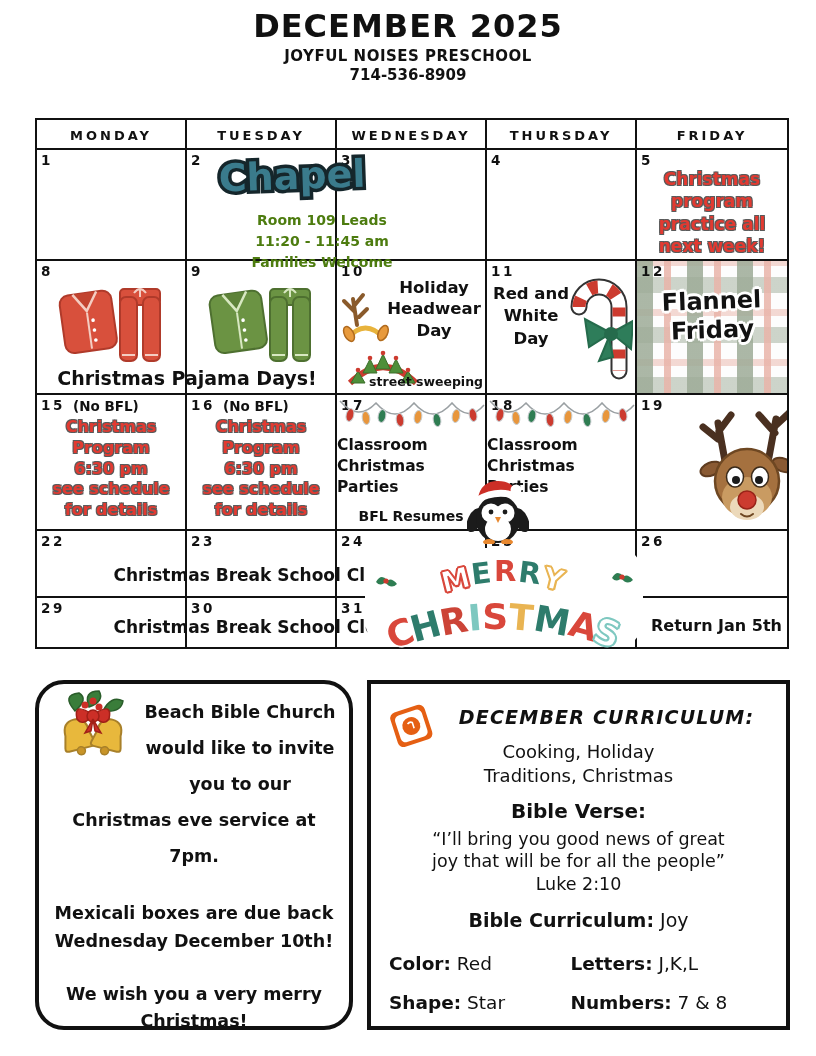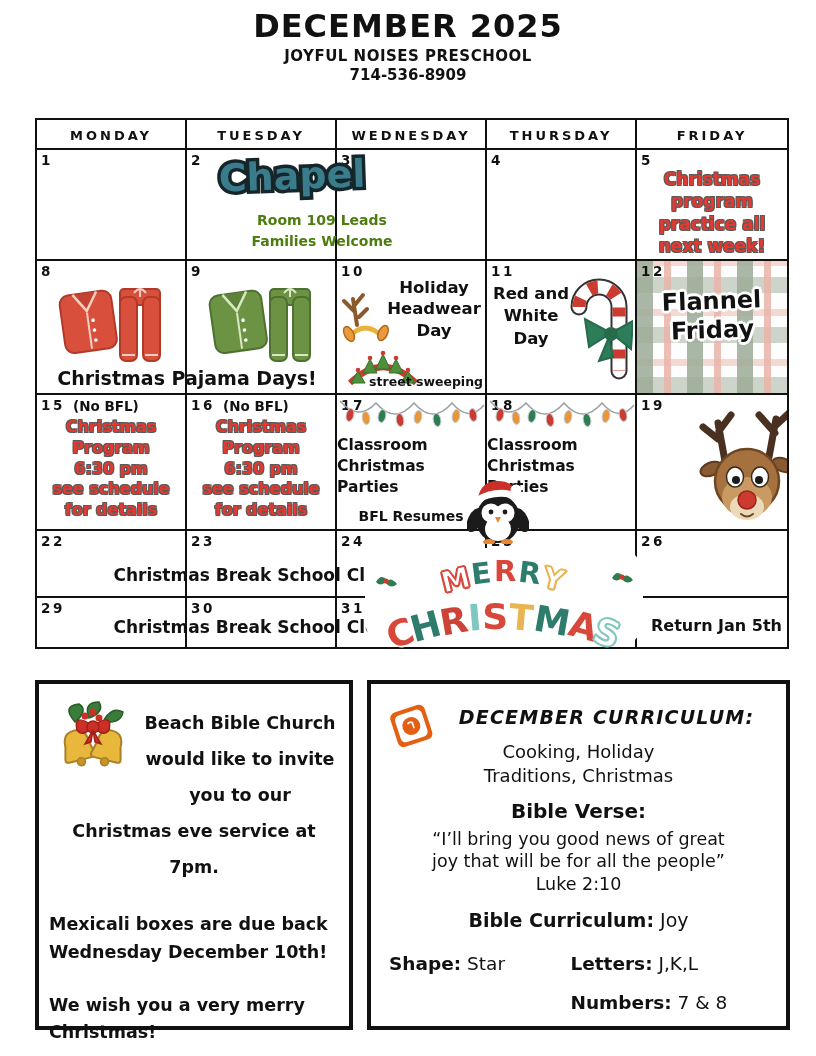--- a/index.html
+++ b/index.html
@@ -60,25 +60,25 @@
   .penguin{position:absolute;left:430px;top:356px;}
   .merry{position:absolute;left:328px;top:428px;width:278px;height:99px;background:#fff;
     border-radius:26px;text-align:center;}
   .mline1{margin-top:6px;font-size:29px;letter-spacing:3px;height:40px;}
   .mline2{margin-top:2px;font-size:36px;letter-spacing:1px;}
   .al{display:inline-block;font-weight:bold;
     text-shadow:-2px 0 0 #fff,2px 0 0 #fff,0 -2px 0 #fff,0 2px 0 #fff;}
   .holly-l{position:absolute;left:8px;top:24px;} .holly-r{position:absolute;right:8px;top:20px;}
   
   .info-box{position:absolute;top:680px;height:350px;border:4px solid #111;box-sizing:border-box;background:#fff;}
-  #church-box{left:35px;width:318px;padding:16px 10px;}
+  #church-box{left:35px;width:318px;padding:5px 10px;border-radius:29px;}
   #curriculum-box{left:367px;width:423px;padding:8px 12px;text-align:center;}
   .bells-svg{float:left;width:88px;height:84px;margin:0 4px 2px 0;}
   .church-p1{font-size:17.5px;font-weight:bold;text-align:center;line-height:2.05;margin-top:6px;}
-  .church-p{font-size:17.5px;font-weight:bold;line-height:1.55;margin-top:26px;clear:both;}
+  .church-p{font-size:17.5px;font-weight:bold;text-align:center;line-height:1.55;margin-top:26px;clear:both;}
   .dice-svg{position:absolute;left:10px;top:10px;}
   .cur-heading{margin-top:14px;margin-left:56px;font-size:19px;font-weight:bold;letter-spacing:1.2px;font-style:italic;}
   .cur-themes{margin-top:12px;font-size:18px;line-height:1.35;}
   .cur-bv{margin-top:10px;font-size:20px;font-weight:bold;}
   .cur-verse{margin-top:5px;font-size:17.5px;line-height:1.3;}
   .cur-bc{margin-top:13px;font-size:19px;}
   .cur-bc b{font-weight:bold;}
   .cur-grid{display:flex;margin-top:14px;text-align:left;font-size:18.5px;line-height:2.1;}
   .cur-col1{width:46%;padding-left:6px;} .cur-col2{width:54%;padding-left:8px;}
 </style>
@@ -340,20 +340,21 @@
     </div>
   </div>
 
   <div id="cal-overlays">
     <div class="chapel">
       <span class="ch-out">Chapel</span>
       <span class="ch-in">Chapel</span>
     </div>
     <div class="chapel-info">
       <div>Room 109 Leads</div>
+      <div>11:20 - 11:45 am</div>
       <div>Families Welcome</div>
     </div>
     <div class="pj-caption">Christmas Pajama Days!</div>
     <div class="break-cap bc4">Christmas Break School Closed</div>
     <div class="break-cap bc5">Christmas Break School Closed</div>
     <svg class="penguin" width="62" height="68" viewBox="0 0 62 68">
       <ellipse cx="8" cy="44" rx="7" ry="13" fill="#1b1b1b" transform="rotate(26 8 44)"></ellipse>
       <ellipse cx="54" cy="44" rx="7" ry="13" fill="#1b1b1b" transform="rotate(-26 54 44)"></ellipse>
       <ellipse cx="31" cy="43" rx="22" ry="24" fill="#1b1b1b"></ellipse>
       <circle cx="24" cy="37" r="9.5" fill="#fff"></circle>
@@ -435,20 +436,21 @@
     <div>“I’ll bring you good news of great</div>
     <div>joy that will be for all the people”</div>
     <div>Luke 2:10</div>
   </div>
   <div class="cur-bc">
     <b>Bible Curriculum:</b>
     <span>Joy</span>
   </div>
   <div class="cur-grid">
     <div class="cur-col1">
+      <div><b>Color:</b> <span>Red</span></div>
       <div><b>Shape:</b> <span>Star</span></div>
     </div>
     <div class="cur-col2">
       <div><b>Letters:</b> <span>J,K,L</span></div>
       <div><b>Numbers:</b> <span>7 &amp; 8</span></div>
     </div>
   </div>
 </div>
 
 </body></html>

